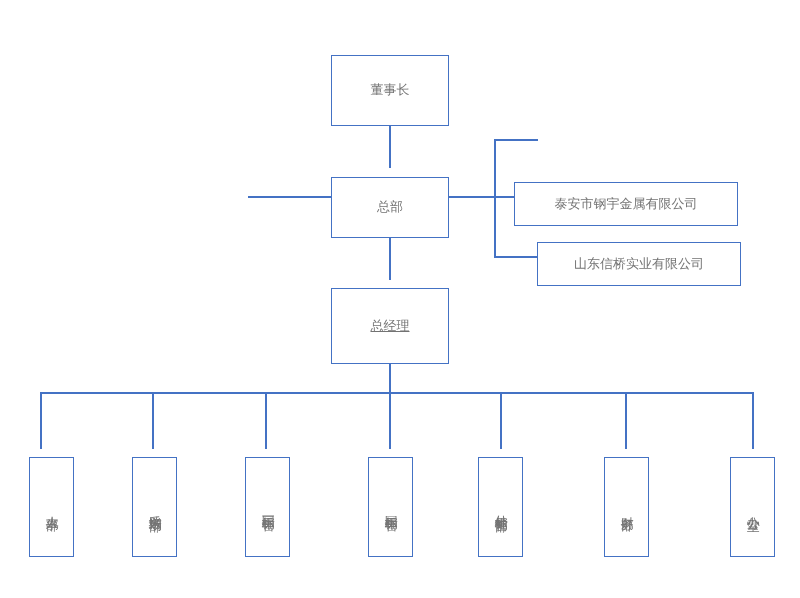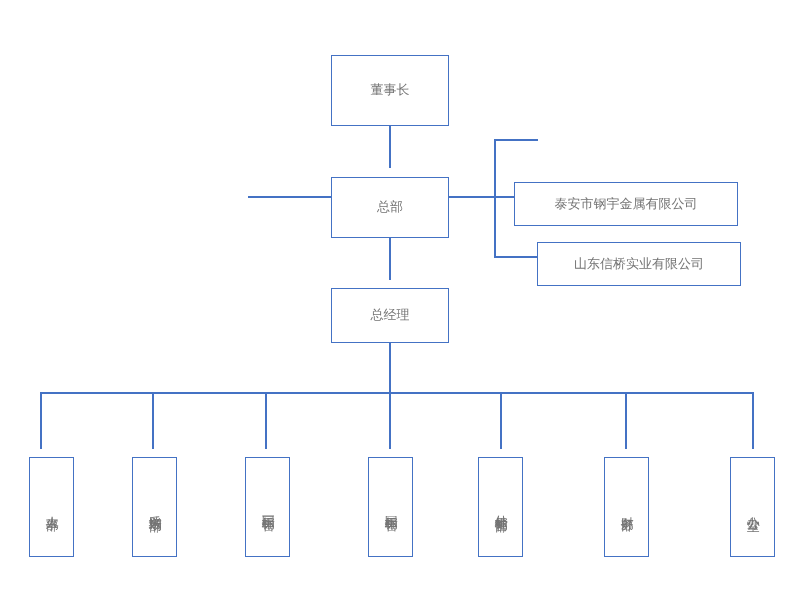--- a/index.html
+++ b/index.html
@@ -71,21 +71,21 @@
   <div class="conn v" style="left:389px; top:392px; height:57px;"></div>
   <div class="conn v" style="left:500px; top:392px; height:57px;"></div>
   <div class="conn v" style="left:625px; top:392px; height:57px;"></div>
   <div class="conn v" style="left:752px; top:392px; height:57px;"></div>
 
   <div class="node" style="left:331px; top:47px; width:118px; height:71px;">董事长</div>
 
 
   <div class="node" style="left:331px; top:169px; width:118px; height:61px;">总部</div>
 
-  <div class="node" style="left:331px; top:280px; width:118px; height:55px;">总经理</div>
+  <div class="node" style="left:331px; top:280px; width:118px; height:76px;text-decoration:underline;">总经理</div>
 
   <div class="node" style="left:514px; top:174px; width:224px; height:44px;">泰安市钢宇金属有限公司</div>
   <div class="node" style="left:537px; top:234px; width:204px; height:44px;">山东信桥实业有限公司</div>
 
   <div class="node vertical" style="left:29px; top:449px; width:45px; height:100px;">人事部</div>
   <div class="node vertical" style="left:132px; top:449px; width:45px; height:100px;">采购市场部</div>
   <div class="node vertical" style="left:245px; top:449px; width:45px; height:100px;">国标销售一</div>
   <div class="node vertical" style="left:368px; top:449px; width:45px; height:100px;">国标销售二</div>
   <div class="node vertical" style="left:478px; top:449px; width:45px; height:100px;">外标销售部</div>
   <div class="node vertical" style="left:604px; top:449px; width:45px; height:100px;">财务部</div>

